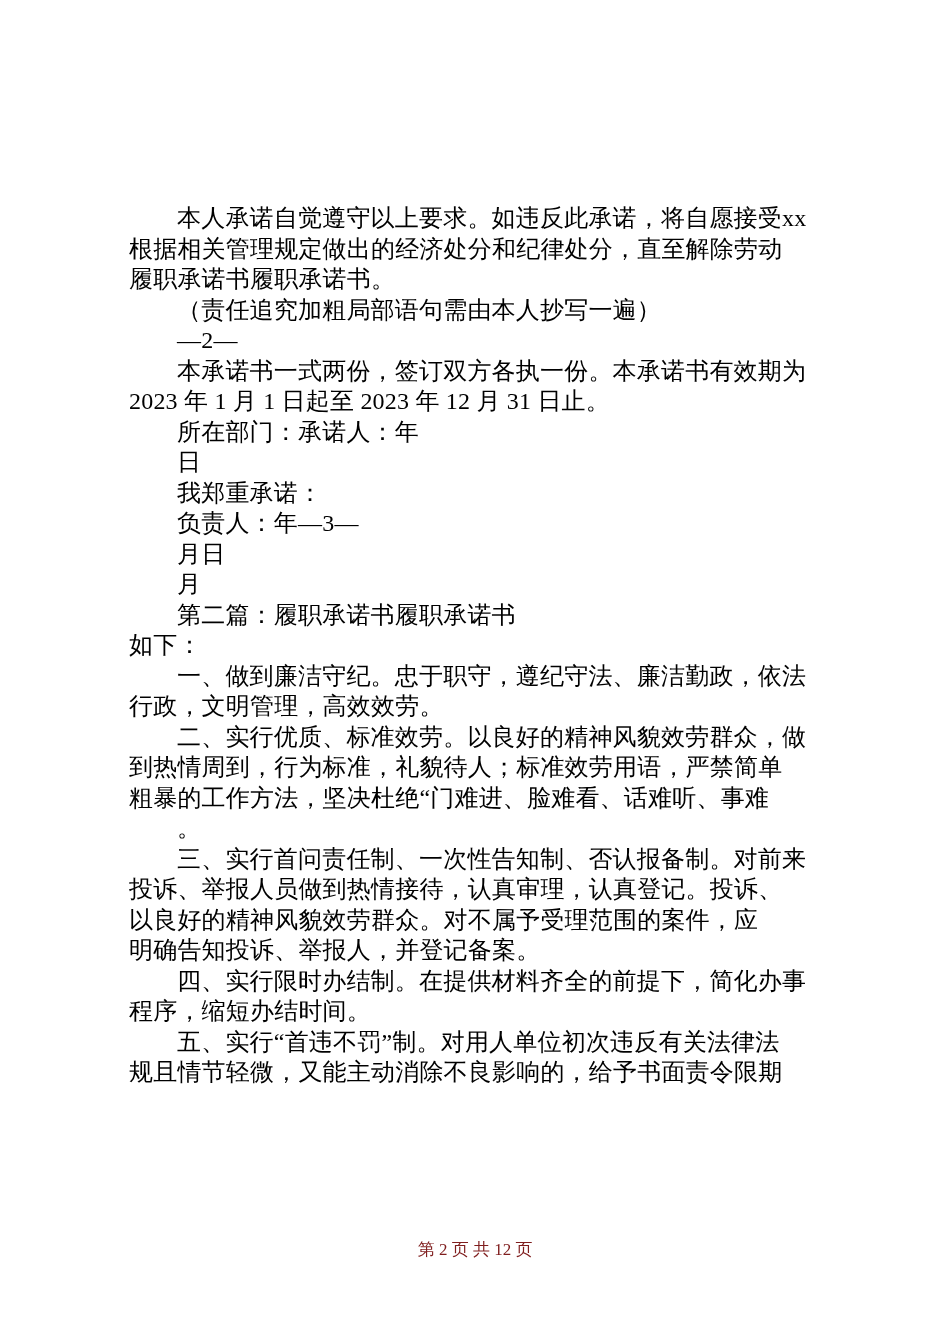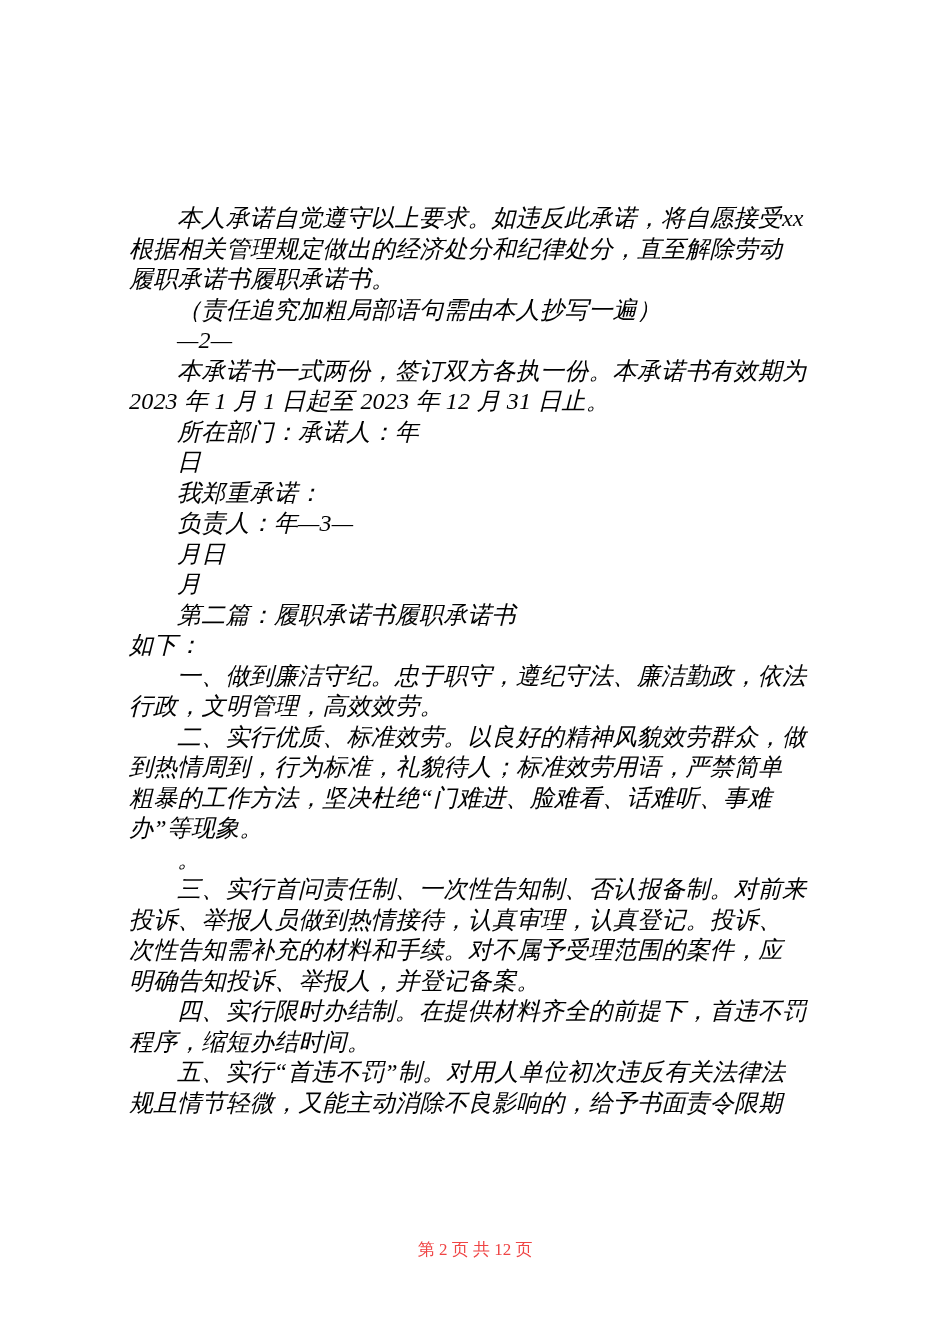--- a/index.html
+++ b/index.html
@@ -30,34 +30,33 @@
       width: 702px;
       font-size: 24px;
       line-height: 30.5px;
       letter-spacing: 0.2px;
     }
     .line {
       display: block;
       white-space: pre;
       height: 30.5px;
       overflow: visible;
-      font-style: italic;
     }
     .indent {
       padding-left: 48px;
     }
     .footer {
       position: absolute;
       left: 0;
       width: 950px;
       top: 1240px;
       text-align: center;
       font-size: 17px;
       line-height: 20px;
-      color: #ef4444;
+      color: #7f1d1d;
     }
   </style>
 </head>
 <body>
 
 <div class="page">
   <div class="body-text">
     <span class="line indent">本人承诺自觉遵守以上要求。如违反此承诺，将自愿接受xx</span>
     <span class="line">根据相关管理规定做出的经济处分和纪律处分，直至解除劳动</span>
     <span class="line">履职承诺书履职承诺书。</span>
@@ -71,27 +70,26 @@
     <span class="line indent">负责人：年—3—</span>
     <span class="line indent">月日</span>
     <span class="line indent">月</span>
     <span class="line indent">第二篇：履职承诺书履职承诺书</span>
     <span class="line">如下：</span>
     <span class="line indent">一、做到廉洁守纪。忠于职守，遵纪守法、廉洁勤政，依法</span>
     <span class="line">行政，文明管理，高效效劳。</span>
     <span class="line indent">二、实行优质、标准效劳。以良好的精神风貌效劳群众，做</span>
     <span class="line">到热情周到，行为标准，礼貌待人；标准效劳用语，严禁简单</span>
     <span class="line">粗暴的工作方法，坚决杜绝“门难进、脸难看、话难听、事难</span>
-    <span class="line">办”等现象。</span>
     <span class="line indent">。</span>
     <span class="line indent">三、实行首问责任制、一次性告知制、否认报备制。对前来</span>
     <span class="line">投诉、举报人员做到热情接待，认真审理，认真登记。投诉、</span>
-    <span class="line">次性告知需补充的材料和手续。对不属予受理范围的案件，应</span>
+    <span class="line">以良好的精神风貌效劳群众。对不属予受理范围的案件，应</span>
     <span class="line">明确告知投诉、举报人，并登记备案。</span>
-    <span class="line indent">四、实行限时办结制。在提供材料齐全的前提下，首违不罚</span>
+    <span class="line indent">四、实行限时办结制。在提供材料齐全的前提下，简化办事</span>
     <span class="line">程序，缩短办结时间。</span>
     <span class="line indent">五、实行“首违不罚”制。对用人单位初次违反有关法律法</span>
     <span class="line">规且情节轻微，又能主动消除不良影响的，给予书面责令限期</span>
   </div>
 
   <div class="footer">
     <span>第 2 页  共 12 页</span>
   </div>
 </div>
 

